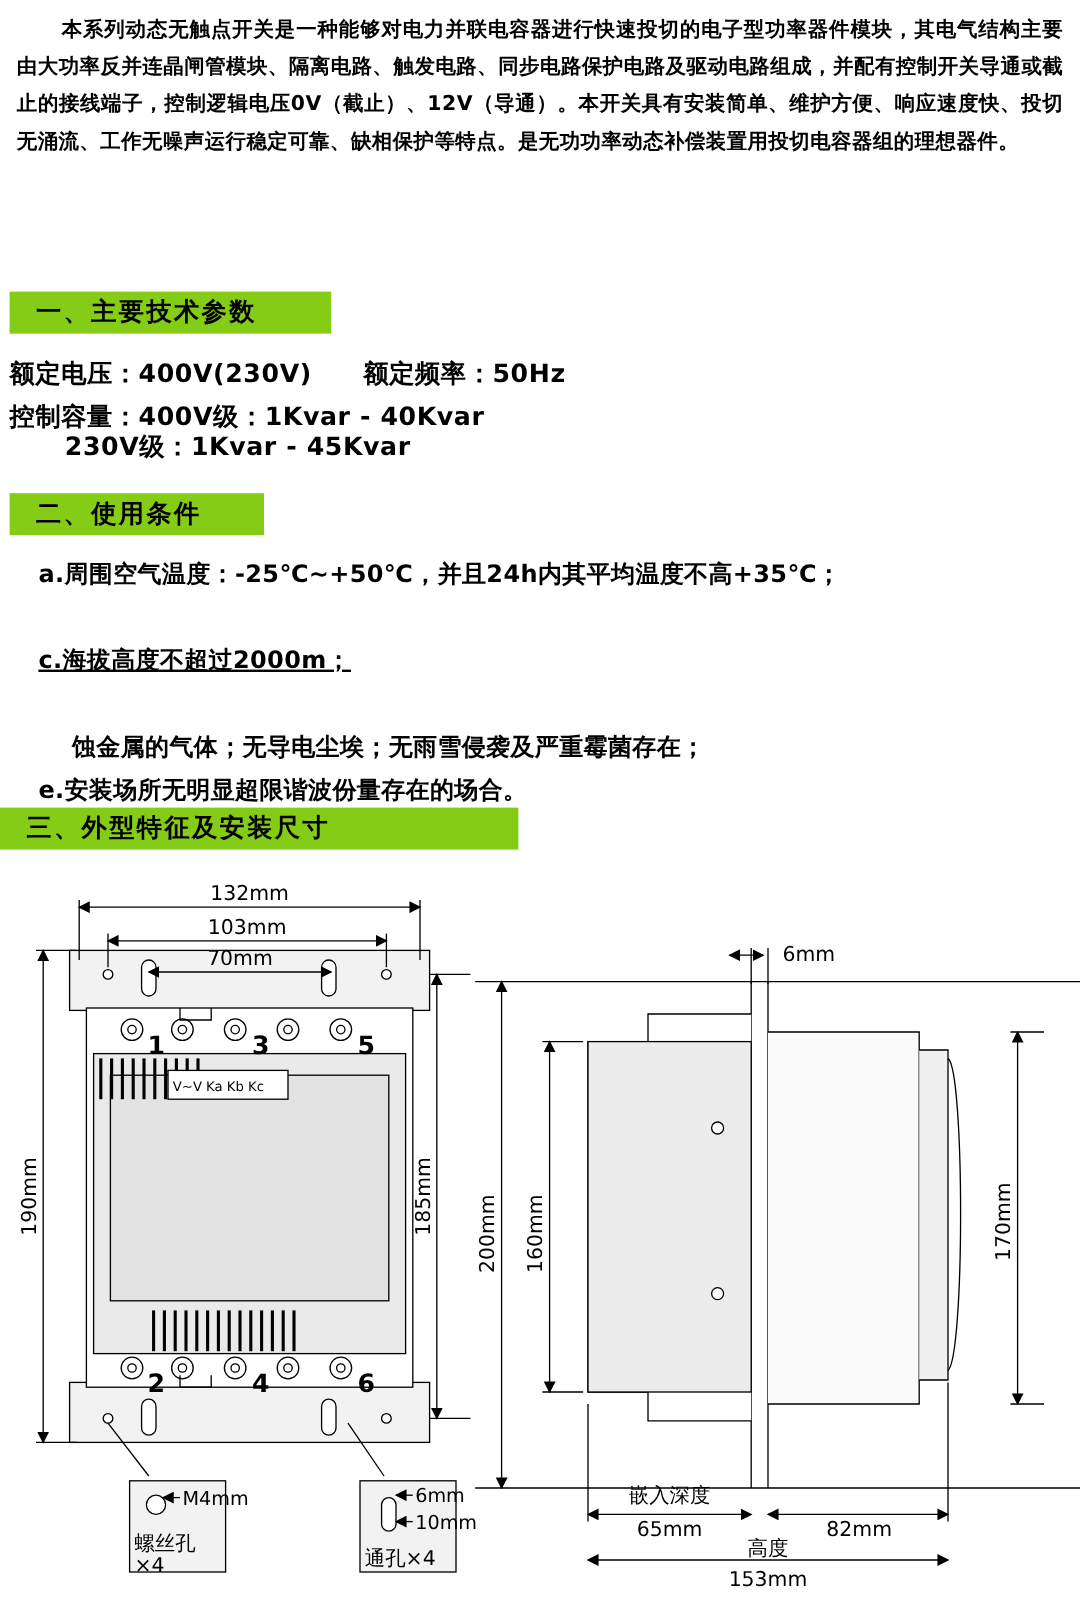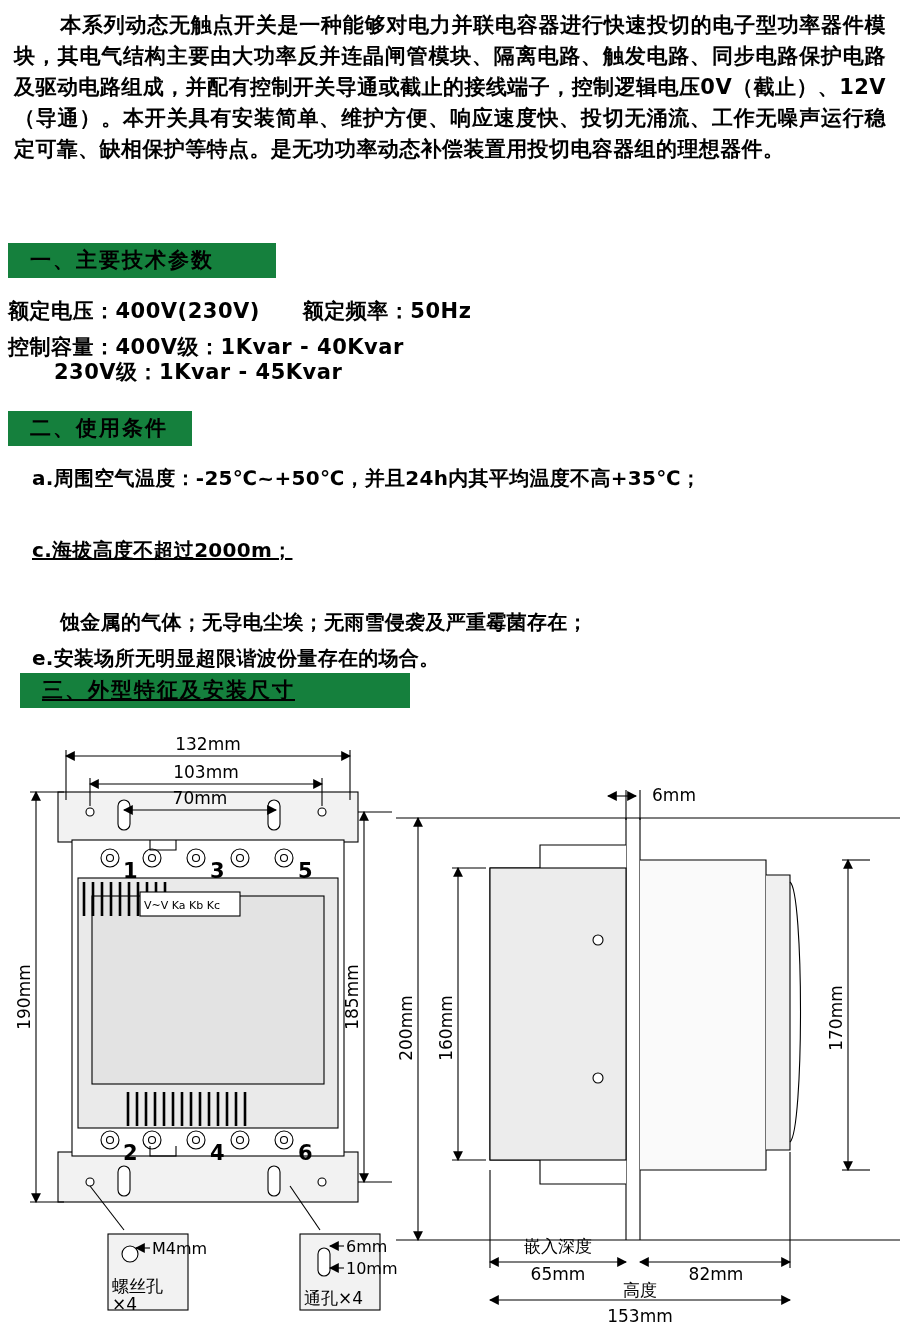--- a/index.html
+++ b/index.html
@@ -9,40 +9,40 @@
     font-family:"DejaVu Sans","Liberation Sans",sans-serif;
     color:#000;
     position:relative;
     overflow:hidden;
   }
   .page{position:relative;width:900px;height:1344px;}
 
   
   .intro{
     position:absolute;left:14px;top:10px;width:872px;
-    font-size:21px;line-height:31px;
+    font-size:17px;line-height:31px;
     text-align:justify;
     letter-spacing:0.4px;
     font-weight:bold;
   }
   .intro p{margin:0;text-indent:2.2em;}
 
   
   .sec-head{
     position:absolute;
-    background:#15803d;
+    background:#84cc16;
     font-size:21px;font-weight:bold;
     color:#000;
     padding:3px 14px 4px 22px;
     letter-spacing:2px;
     white-space:nowrap;
   }
   #sec1{left:8px;top:243px;width:268px;box-sizing:border-box;}
-  #sec2{left:8px;top:411px;width:184px;box-sizing:border-box;}
-  #sec3{left:20px;top:673px;width:390px;box-sizing:border-box;text-decoration:underline;}
+  #sec2{left:8px;top:411px;width:212px;box-sizing:border-box;}
+  #sec3{left:0;top:673px;width:432px;box-sizing:border-box;}
 
   
   .spec{
     position:absolute;left:8px;
     font-size:21px;font-weight:bold;letter-spacing:0.5px;
     white-space:nowrap;
   }
   #spec1{top:297px;}
   #spec2{top:333px;}
   #spec3{top:358px;left:54px;}

